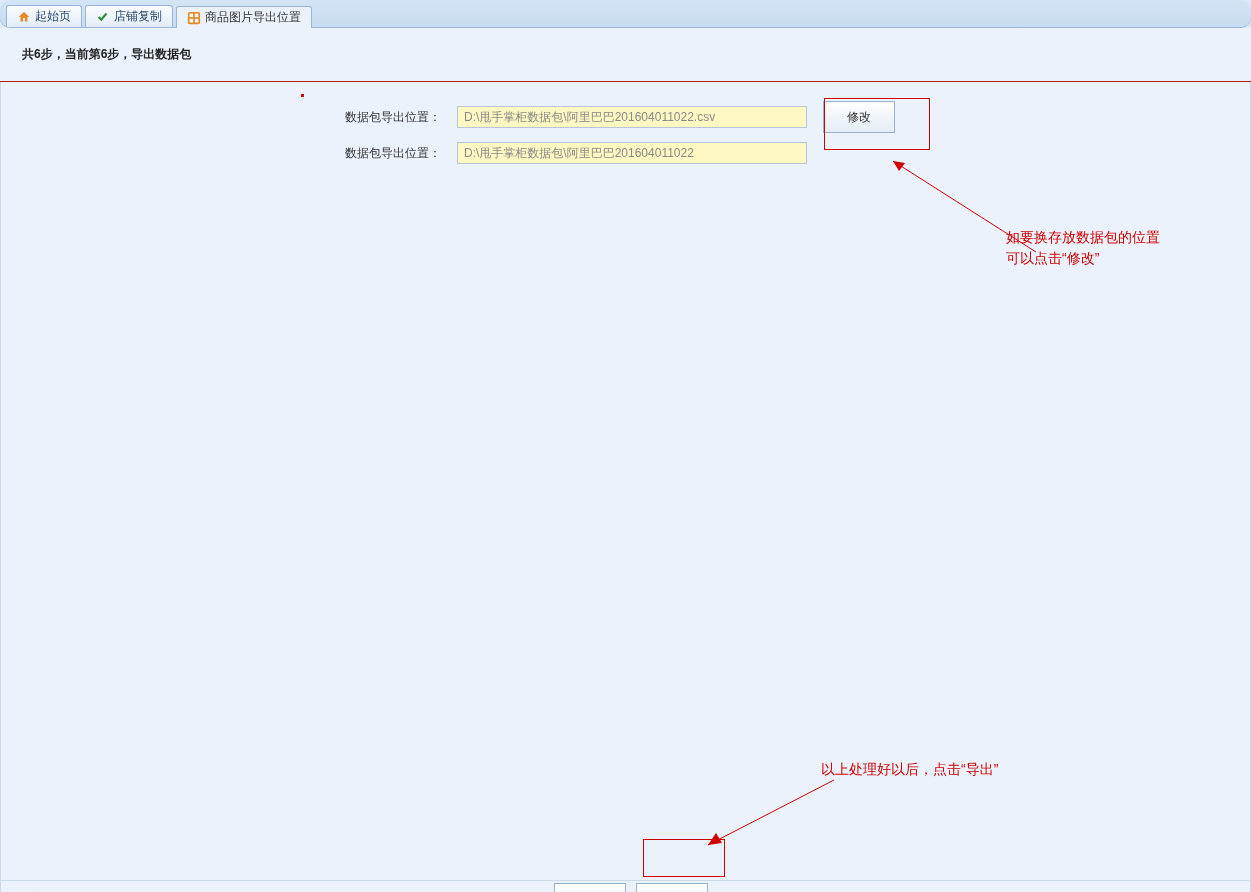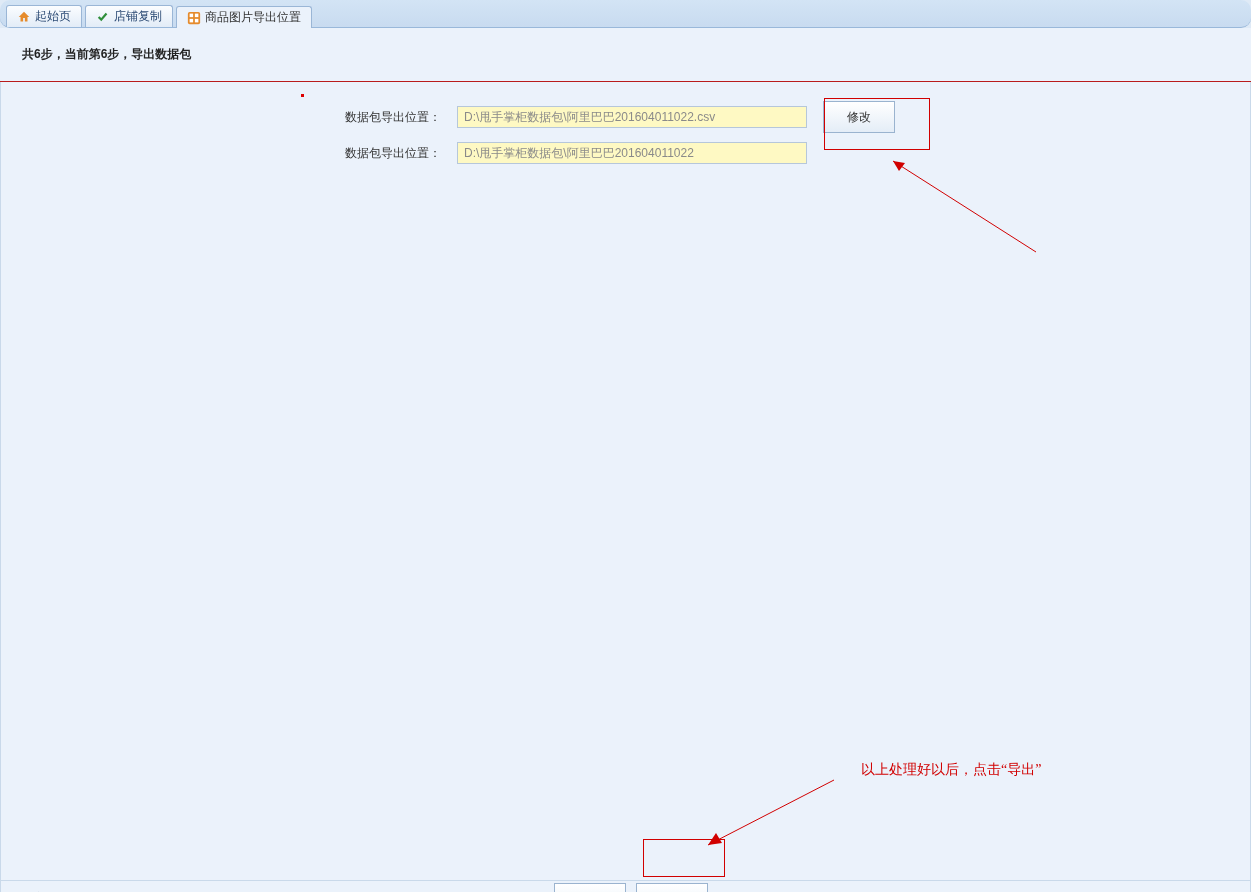--- a/index.html
+++ b/index.html
@@ -185,22 +185,26 @@
     </div>
   </div>
 
   <div class="redbox redbox1"></div>
 
   <svg width="200" height="160" style="position:absolute; left:870px; top:67px; pointer-events:none;">
     <line x1="165" y1="103" x2="22" y2="12" stroke="#d10000" stroke-width="1"></line>
     <polygon points="22,12 34,14 28,22" fill="#d10000"></polygon>
   </svg>
 
-
-  <div class="anno-text" style="left:860px; top:677px;font-family:Liberation Serif, serif;">以上处理好以后，点击“导出”</div>
+  <div class="anno-text" style="left:1005px; top:145px;">
+    <div>如要换存放数据包的位置</div>
+    <div>可以点击“修改”</div>
+  </div>
+
+  <div class="anno-text" style="left:820px; top:677px;">以上处理好以后，点击“导出”</div>
 
   <svg width="200" height="100" style="position:absolute; left:685px; top:695px; pointer-events:none;">
     <line x1="148" y1="3" x2="22" y2="68" stroke="#d10000" stroke-width="1"></line>
     <polygon points="22,68 36,66 30,56" fill="#d10000"></polygon>
   </svg>
 
   <div class="redbox redbox-export"></div>
 
   <div class="footer">
     <span class="restart">重新开始</span>

